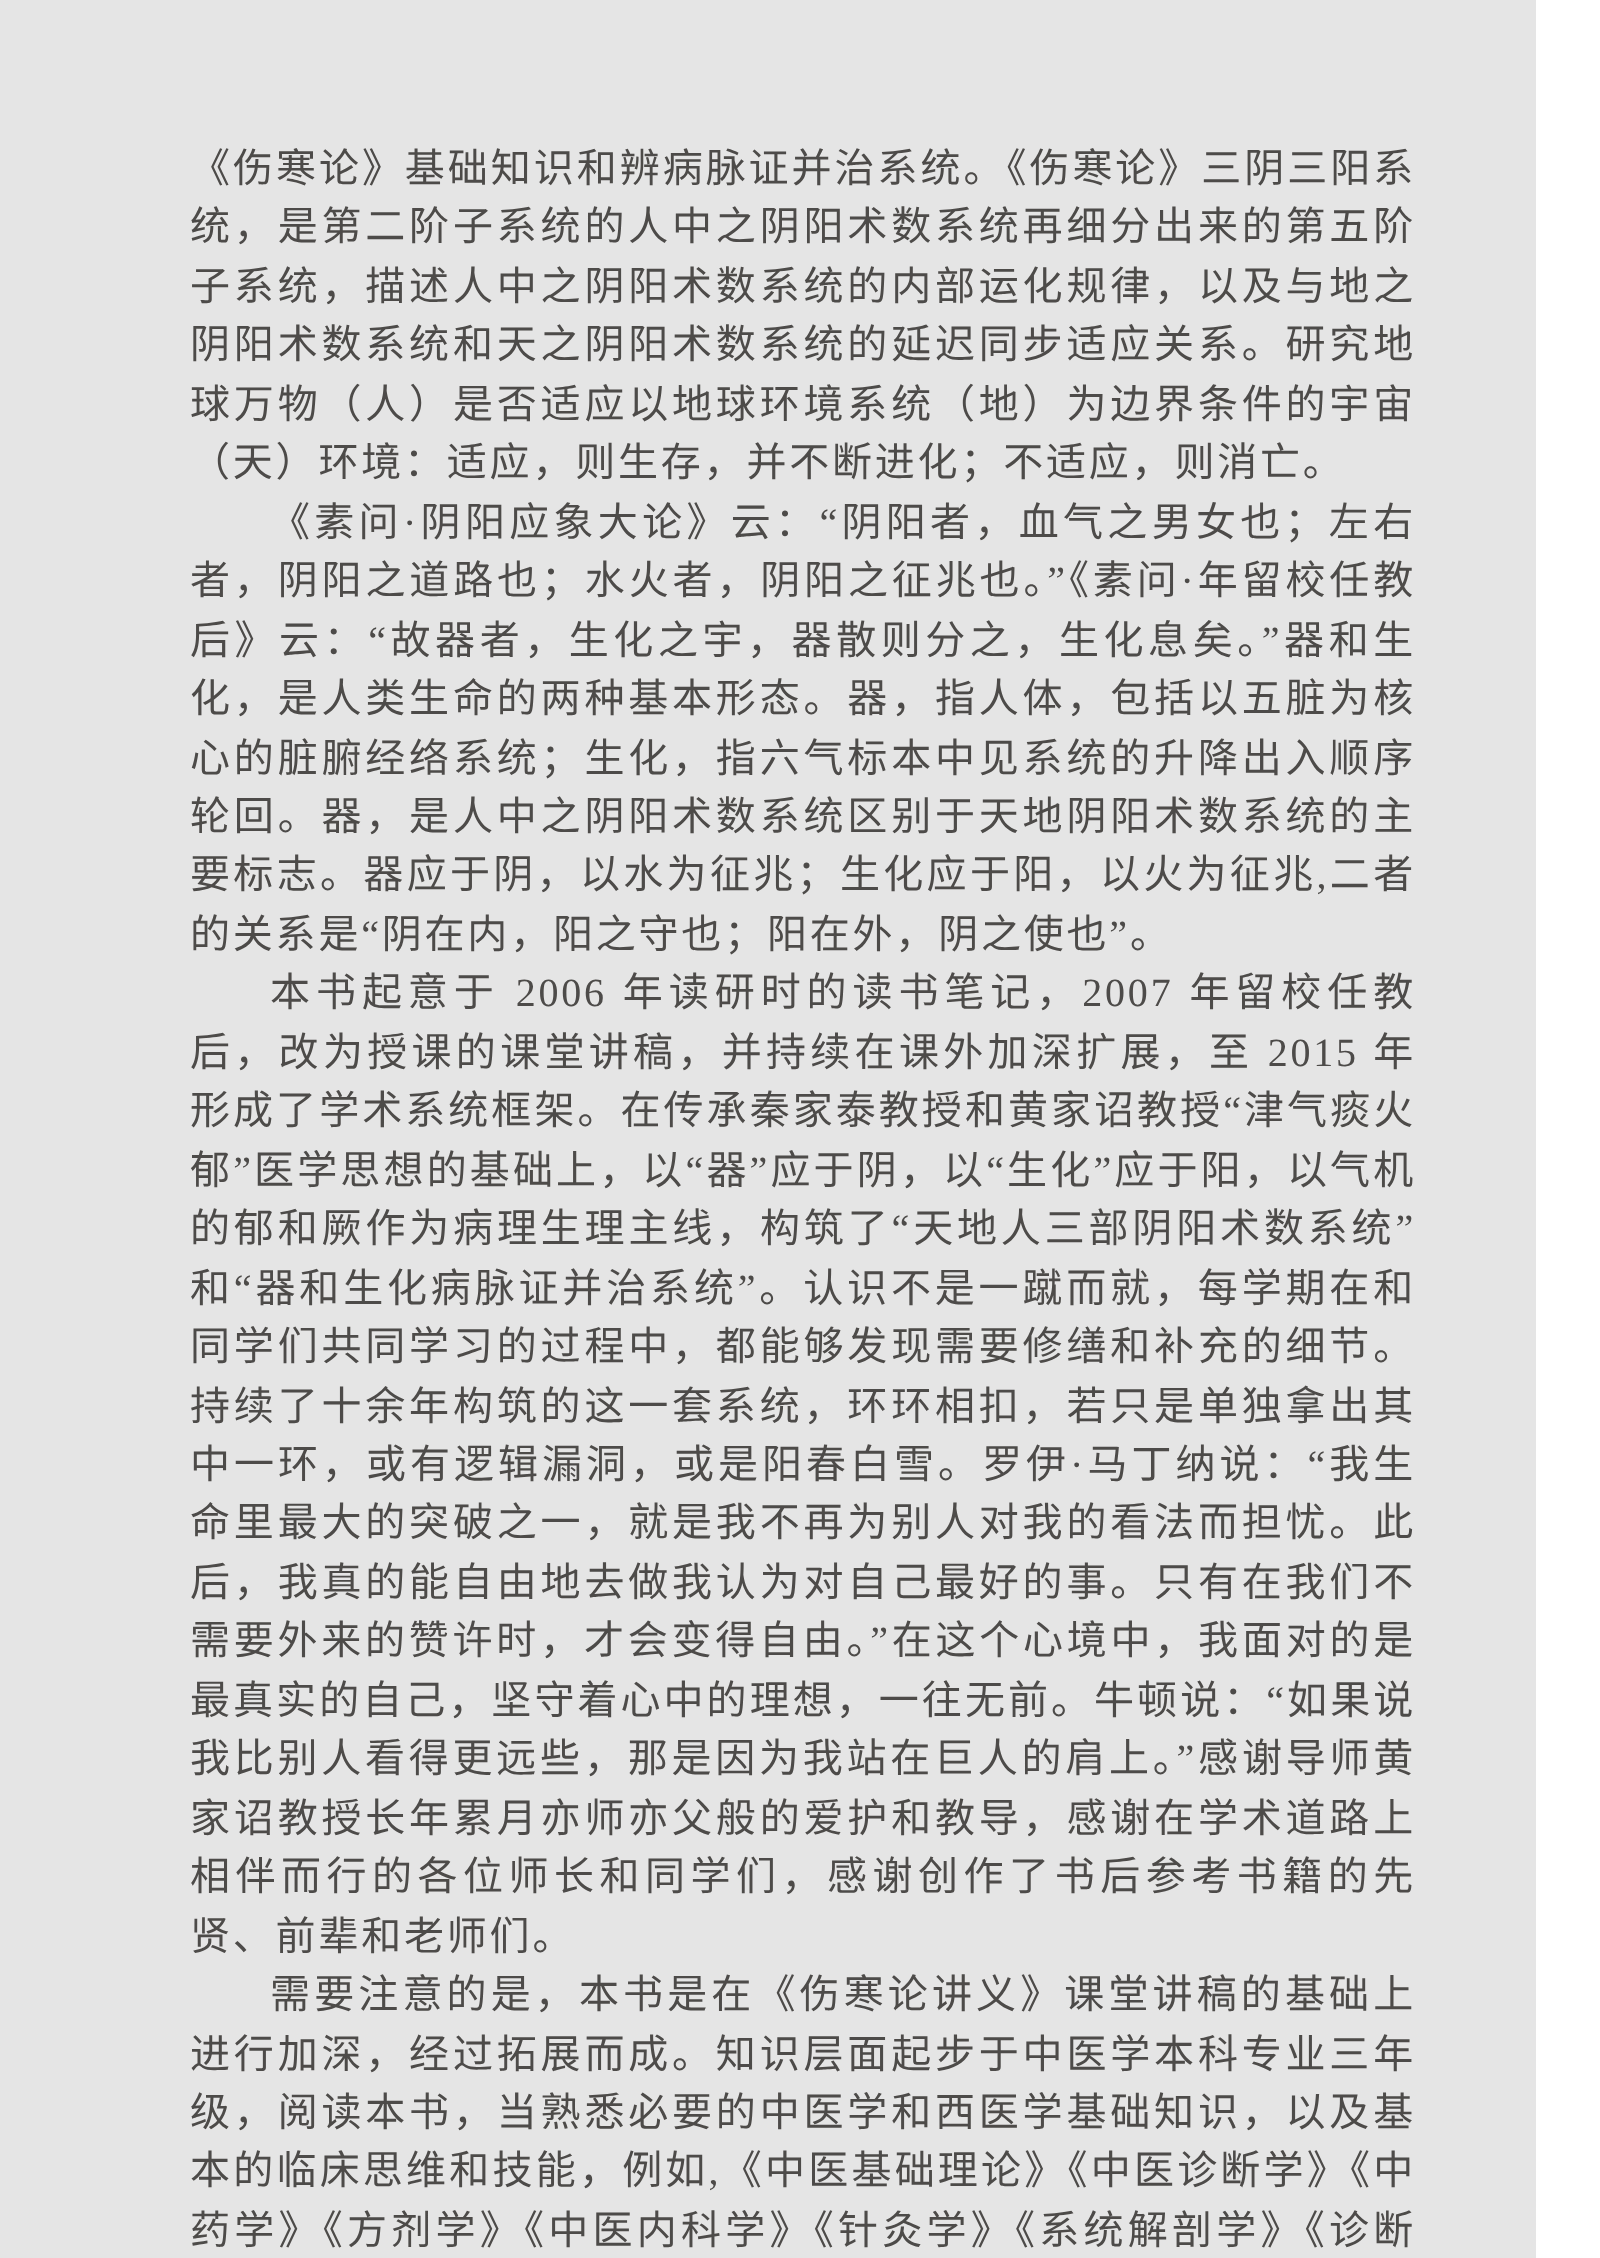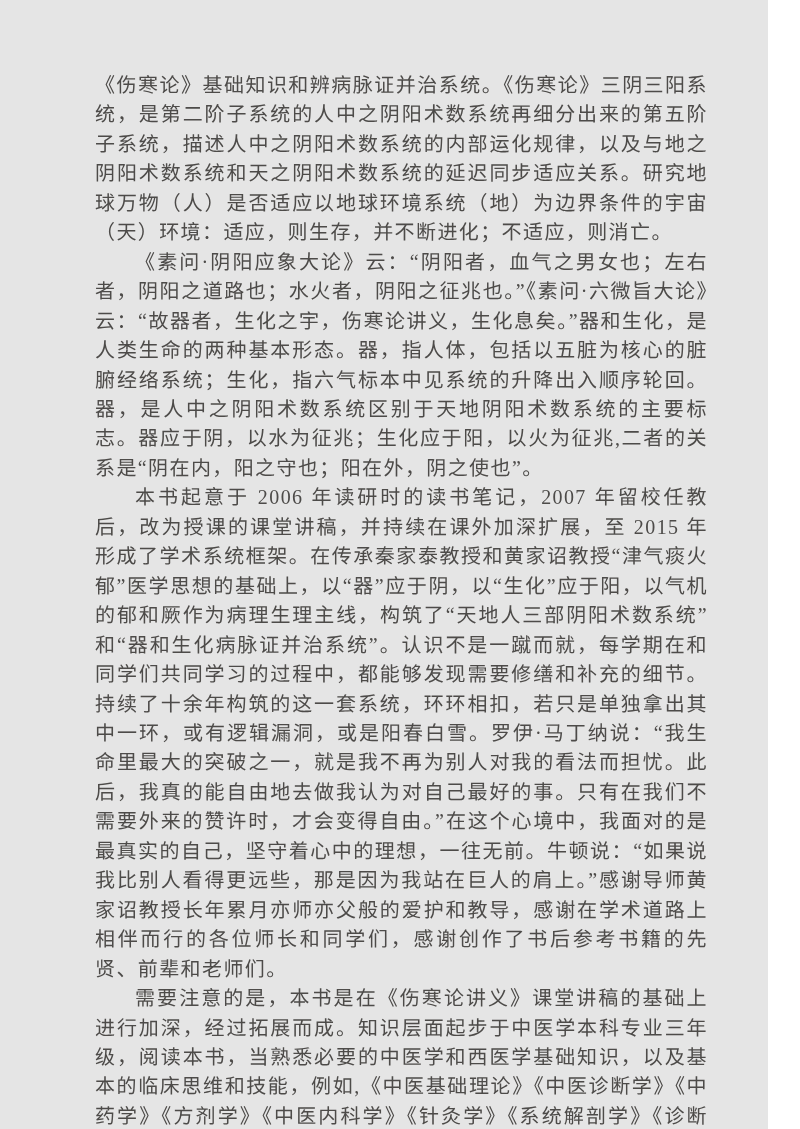--- a/index.html
+++ b/index.html
@@ -41,17 +41,17 @@
   .text-block p.indent {
     text-indent: 2em;
   }
 </style>
 </head>
 <body>
 
 <div class="page">
   <div class="text-block">
     <p>《伤寒论》基础知识和辨病脉证并治系统。《伤寒论》三阴三阳系统，是第二阶子系统的人中之阴阳术数系统再细分出来的第五阶子系统，描述人中之阴阳术数系统的内部运化规律，以及与地之阴阳术数系统和天之阴阳术数系统的延迟同步适应关系。研究地球万物（人）是否适应以地球环境系统（地）为边界条件的宇宙（天）环境：适应，则生存，并不断进化；不适应，则消亡。</p>
-    <p class="indent">《素问·阴阳应象大论》云：“阴阳者，血气之男女也；左右者，阴阳之道路也；水火者，阴阳之征兆也。”《素问·六微旨大论》云：“故器者，生化之宇，伤寒论讲义，生化息矣。”器和生化，是人类生命的两种基本形态。器，指人体，包括以五脏为核心的脏腑经络系统；生化，指六气标本中见系统的升降出入顺序轮回。器，是人中之阴阳术数系统区别于天地阴阳术数系统的主要标志。器应于阴，以水为征兆；生化应于阳，以火为征兆,二者的关系是“阴在内，阳之守也；阳在外，阴之使也”。</p>
+    <p class="indent">《素问·阴阳应象大论》云：“阴阳者，血气之男女也；左右者，阴阳之道路也；水火者，阴阳之征兆也。”《素问·年留校任教后》云：“故器者，生化之宇，器散则分之，生化息矣。”器和生化，是人类生命的两种基本形态。器，指人体，包括以五脏为核心的脏腑经络系统；生化，指六气标本中见系统的升降出入顺序轮回。器，是人中之阴阳术数系统区别于天地阴阳术数系统的主要标志。器应于阴，以水为征兆；生化应于阳，以火为征兆,二者的关系是“阴在内，阳之守也；阳在外，阴之使也”。</p>
     <p class="indent">本书起意于 2006 年读研时的读书笔记，2007 年留校任教后，改为授课的课堂讲稿，并持续在课外加深扩展，至 2015 年形成了学术系统框架。在传承秦家泰教授和黄家诏教授“津气痰火郁”医学思想的基础上，以“器”应于阴，以“生化”应于阳，以气机的郁和厥作为病理生理主线，构筑了“天地人三部阴阳术数系统”和“器和生化病脉证并治系统”。认识不是一蹴而就，每学期在和同学们共同学习的过程中，都能够发现需要修缮和补充的细节。持续了十余年构筑的这一套系统，环环相扣，若只是单独拿出其中一环，或有逻辑漏洞，或是阳春白雪。罗伊·马丁纳说：“我生命里最大的突破之一，就是我不再为别人对我的看法而担忧。此后，我真的能自由地去做我认为对自己最好的事。只有在我们不需要外来的赞许时，才会变得自由。”在这个心境中，我面对的是最真实的自己，坚守着心中的理想，一往无前。牛顿说：“如果说我比别人看得更远些，那是因为我站在巨人的肩上。”感谢导师黄家诏教授长年累月亦师亦父般的爱护和教导，感谢在学术道路上相伴而行的各位师长和同学们，感谢创作了书后参考书籍的先贤、前辈和老师们。</p>
     <p class="indent">需要注意的是，本书是在《伤寒论讲义》课堂讲稿的基础上进行加深，经过拓展而成。知识层面起步于中医学本科专业三年级，阅读本书，当熟悉必要的中医学和西医学基础知识，以及基本的临床思维和技能，例如,《中医基础理论》《中医诊断学》《中药学》《方剂学》《中医内科学》《针灸学》《系统解剖学》《诊断学》《病理生理学》《药物动力学》等。</p>
   </div>
 </div>
 
 </body></html>

